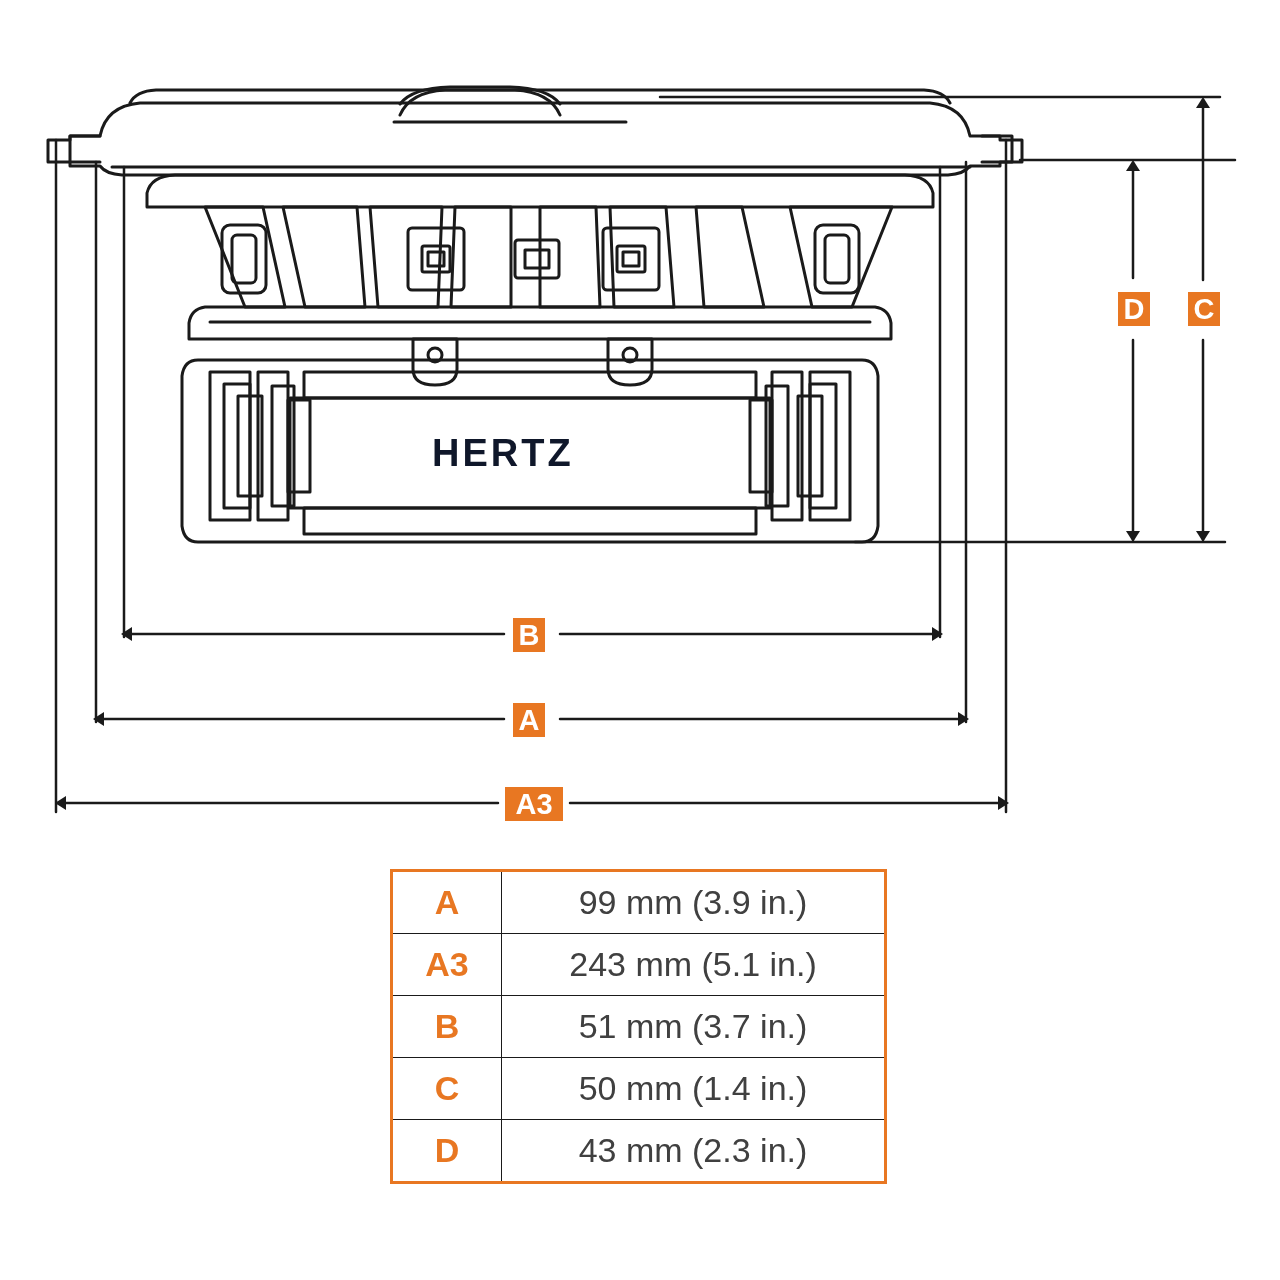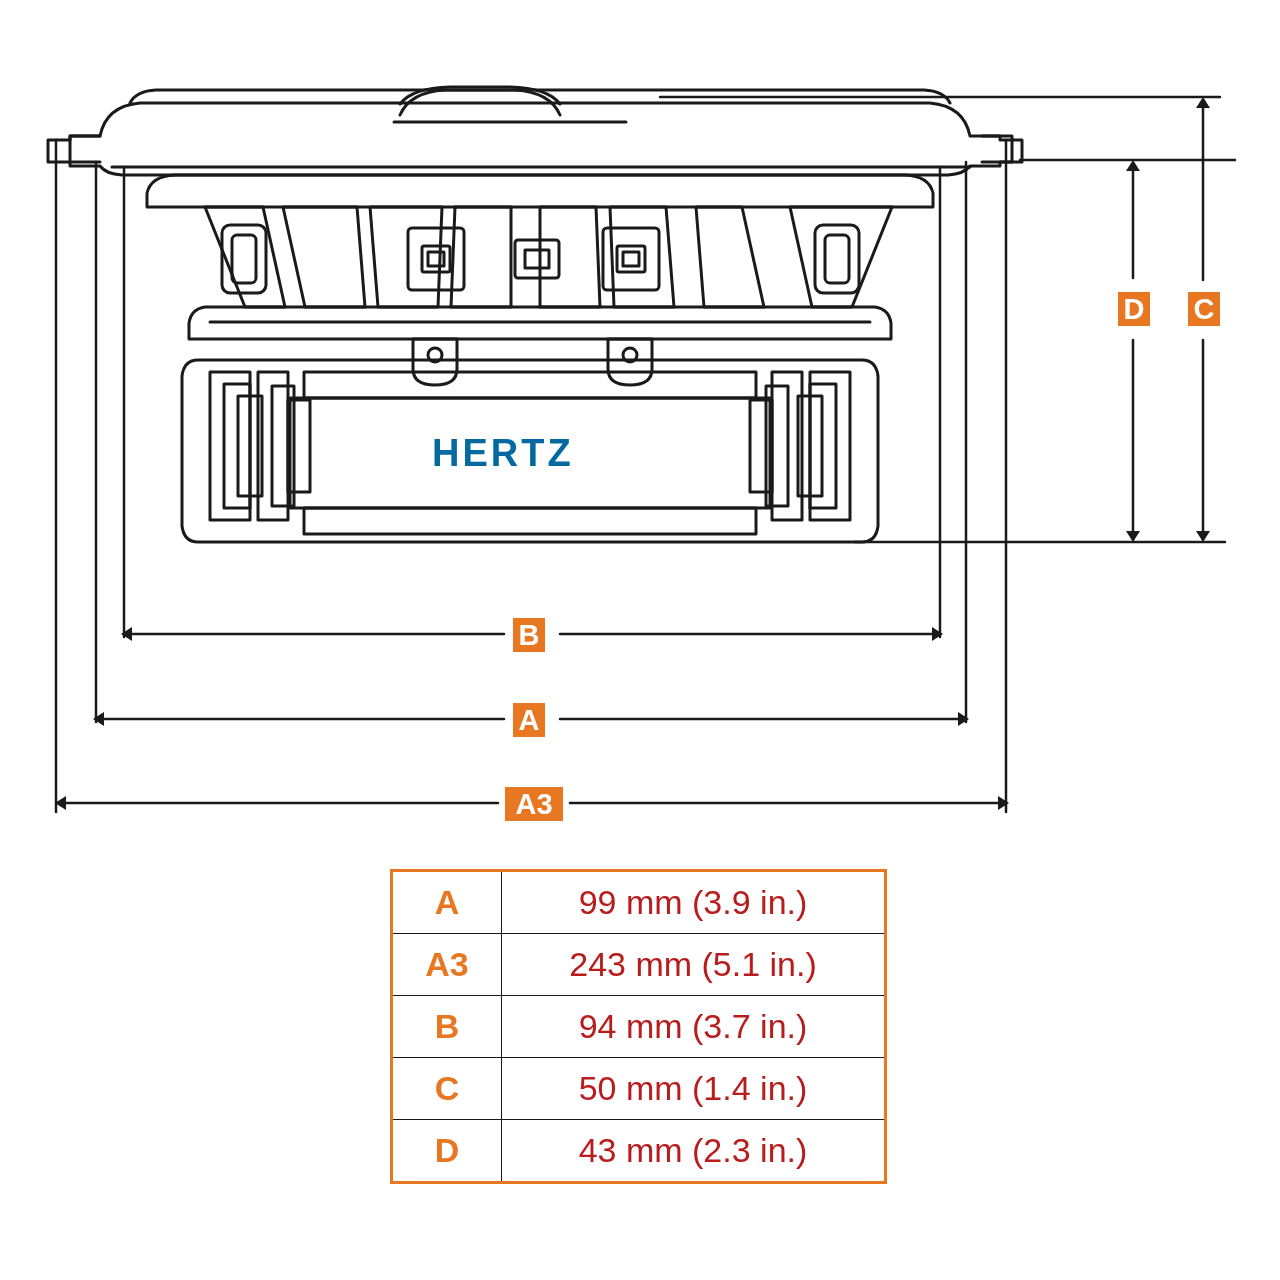--- a/index.html
+++ b/index.html
@@ -31,21 +31,21 @@
     background: #e87722;
     color: #ffffff;
     font-weight: bold;
     font-size: 29px;
     line-height: 34px;
     text-align: center;
     font-family: "Liberation Sans", sans-serif;
   }
   .brand-text {
     position: absolute;
-    color: #0369a1;
+    color: #0f172a;
     font-weight: bold;
     font-size: 38px;
     letter-spacing: 3px;
     font-family: "Liberation Sans", sans-serif;
   }
   table.dims {
     position: absolute;
     left: 390px;
     top: 869px;
     border-collapse: collapse;
@@ -62,21 +62,21 @@
   table.dims td.key {
     width: 108px;
     text-align: center;
     color: #e87722;
     font-weight: bold;
     border-left: none;
   }
   table.dims td.val {
     width: 382px;
     text-align: center;
-    color: #b91c1c;
+    color: #404040;
     border-right: none;
   }
   table.dims tr:first-child td { border-top: none; }
   table.dims tr:last-child td { border-bottom: none; }
 </style>
 </head>
 <body>
 
 <div id="stage">
 
@@ -200,21 +200,21 @@
       <tr>
         <td class="key">A</td>
         <td class="val">99 mm (3.9 in.)</td>
       </tr>
       <tr>
         <td class="key">A3</td>
         <td class="val">243 mm (5.1 in.)</td>
       </tr>
       <tr>
         <td class="key">B</td>
-        <td class="val">94 mm (3.7 in.)</td>
+        <td class="val">51 mm (3.7 in.)</td>
       </tr>
       <tr>
         <td class="key">C</td>
         <td class="val">50 mm (1.4 in.)</td>
       </tr>
       <tr>
         <td class="key">D</td>
         <td class="val">43 mm (2.3 in.)</td>
       </tr>
     </tbody>

